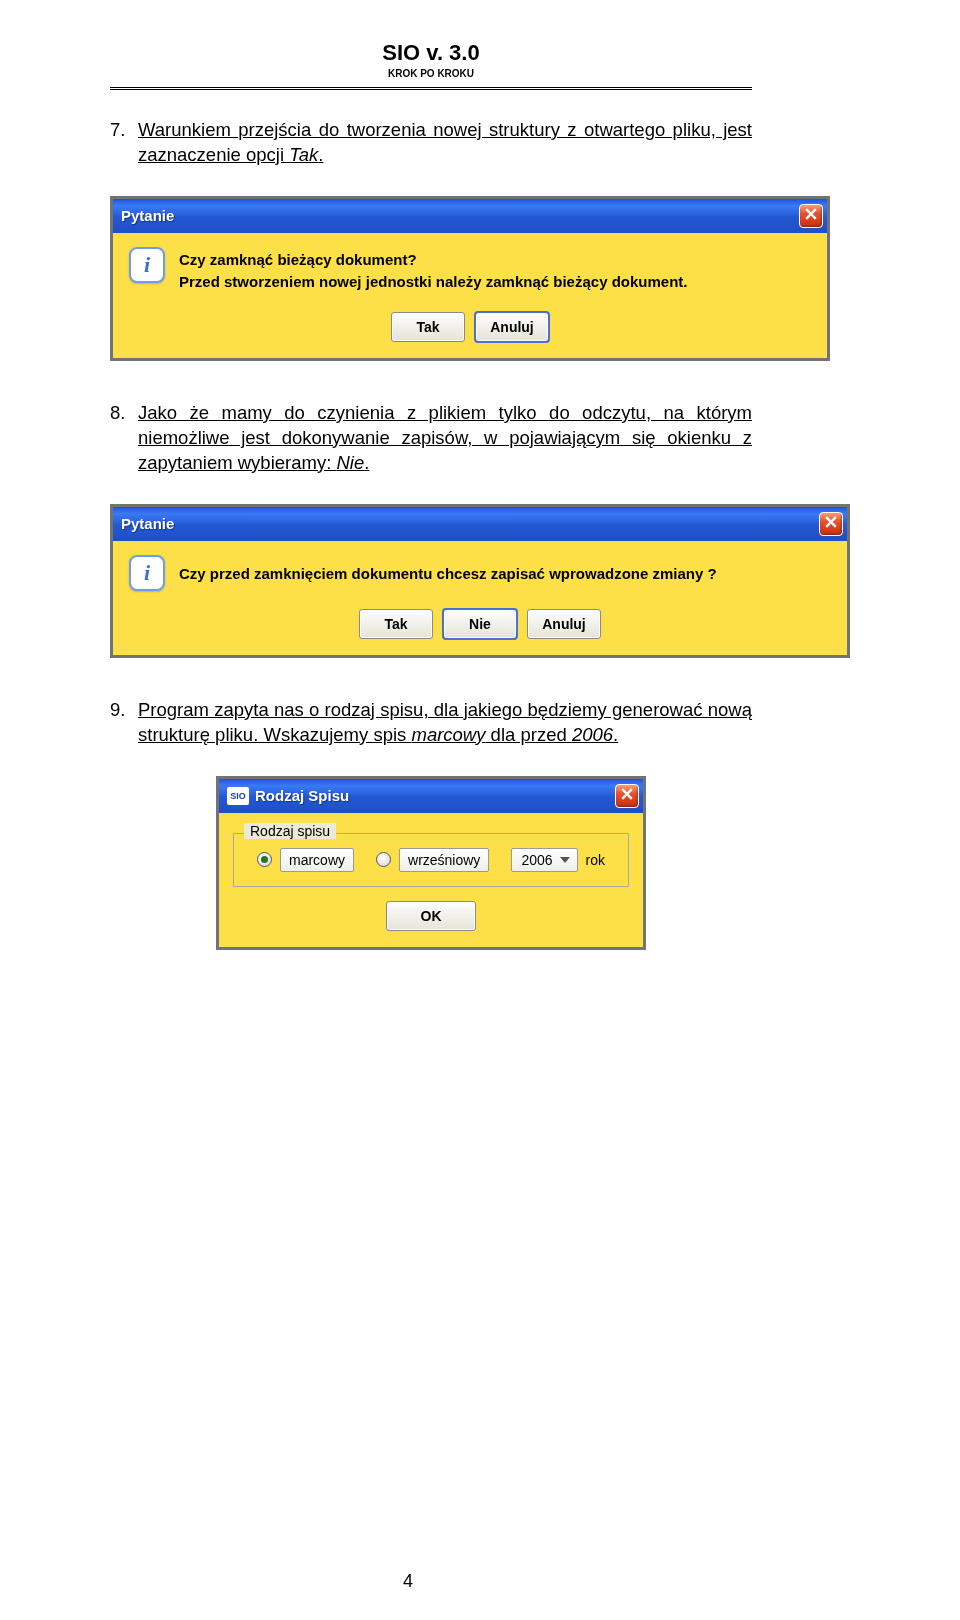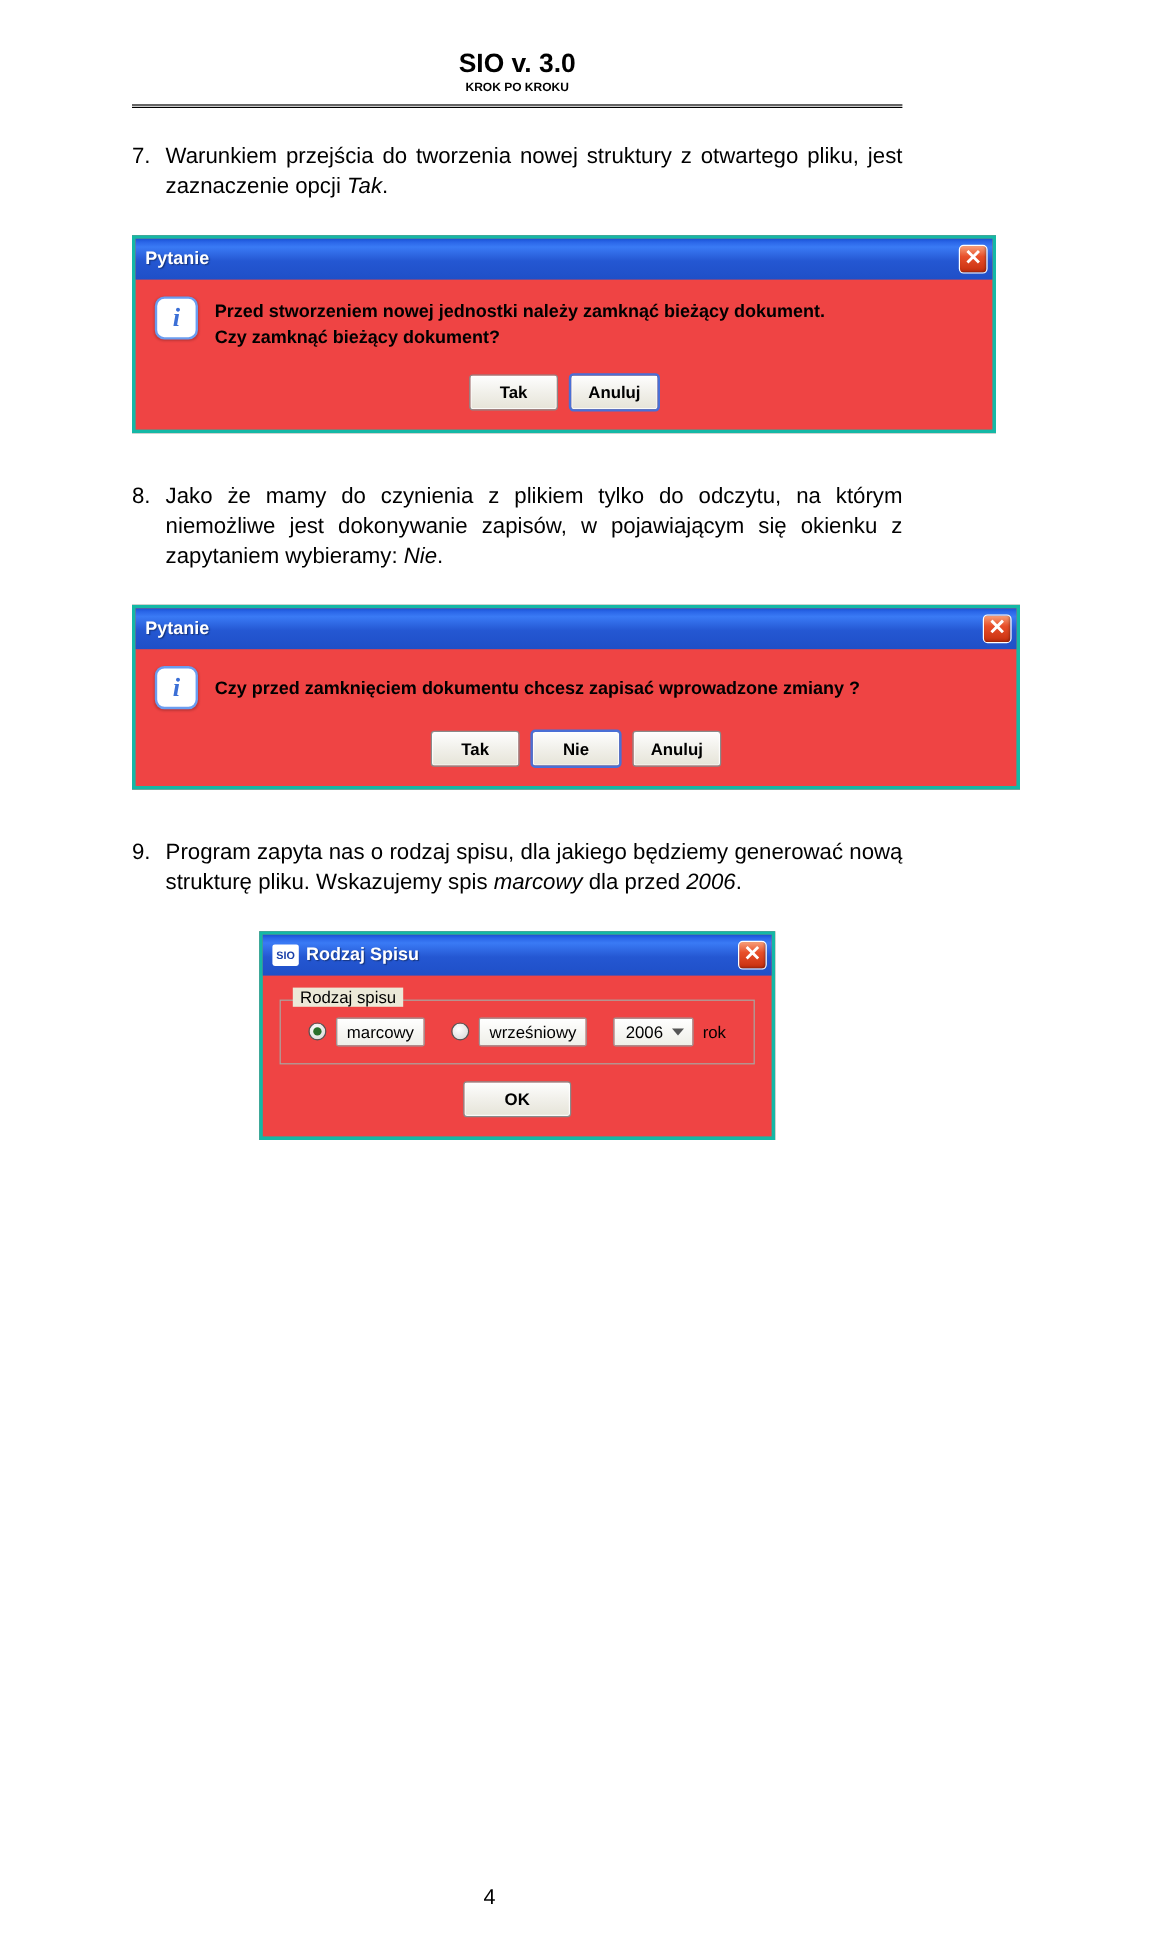--- a/index.html
+++ b/index.html
@@ -40,27 +40,28 @@
     line-height: 1.35;
     text-align: justify;
     margin: 0 0 28px 0;
     display: flex;
   }
   .para .num {
     flex: 0 0 28px;
   }
   .para .body {
     flex: 1;
+    text-decoration: underline;
   }
   .italic { font-style: italic; }
 
   
   .dialog-wrap {
-    border: 3px solid #14b8a6;
-    background: #ef4444;
+    border: 3px solid #737373;
+    background: #fde047;
     margin: 0 0 40px 0;
     font-family: Tahoma, Arial, sans-serif;
     font-size: 14px;
     color: #000;
   }
   .titlebar {
     height: 34px;
     background: linear-gradient(to bottom,
       #1b52d6 0%, #2a66e8 8%, #3a7af5 20%, #2457d2 55%, #1f4fc7 100%);
     display: flex;
@@ -256,22 +257,22 @@
           <svg viewBox="0 0 10 10">
               <path d="M1 1 L9 9 M9 1 L1 9" stroke="#fff" stroke-width="2" fill="none"></path>
             </svg>
         </span>
       </div>
     </div>
     <div class="dialog-body">
       <div class="msgrow">
         <div class="info-icon">i</div>
         <div class="msgtext">
+          <div>Czy zamknąć bieżący dokument?</div>
           <div>Przed stworzeniem nowej jednostki należy zamknąć bieżący dokument.</div>
-          <div>Czy zamknąć bieżący dokument?</div>
         </div>
       </div>
       <div class="btnrow">
         <div class="xp-btn">Tak</div>
         <div class="xp-btn default dotted-focus">Anuluj</div>
       </div>
     </div>
   </div>
 
   <div class="para">

